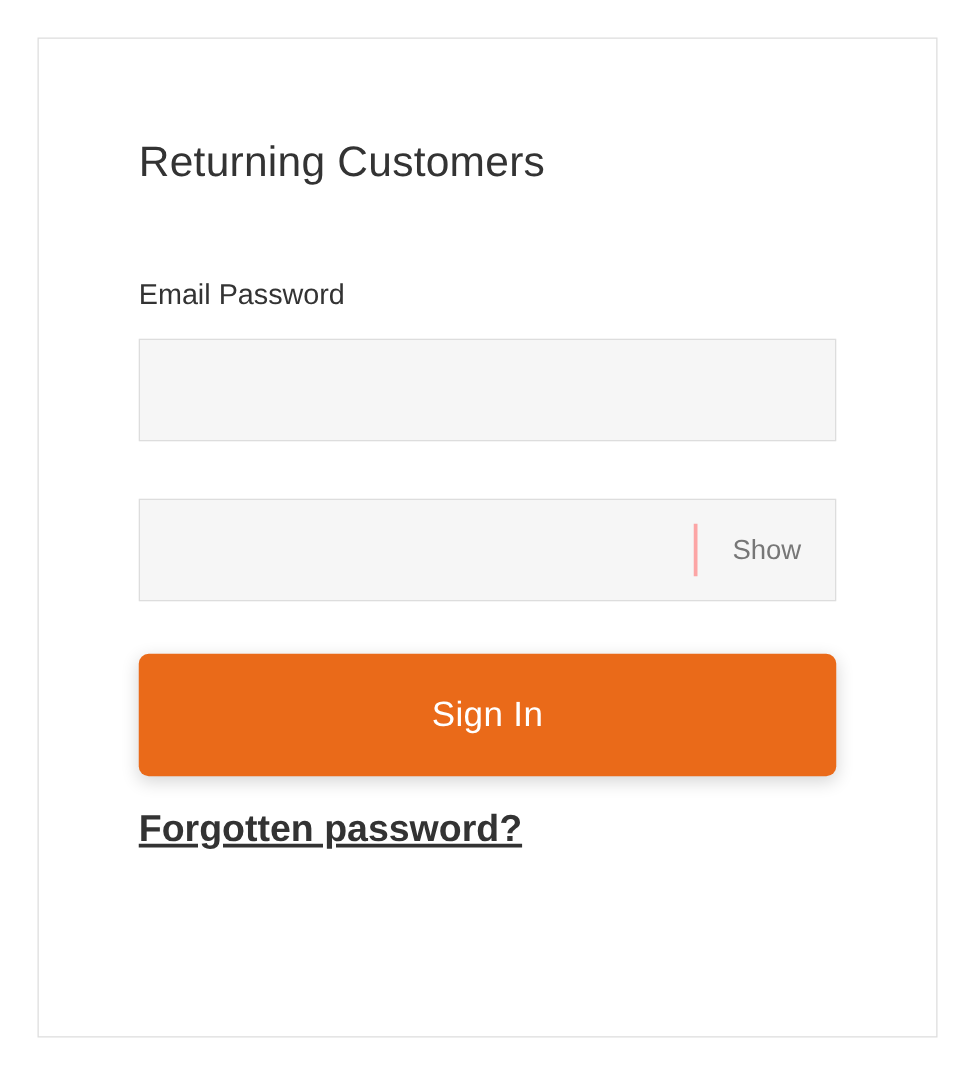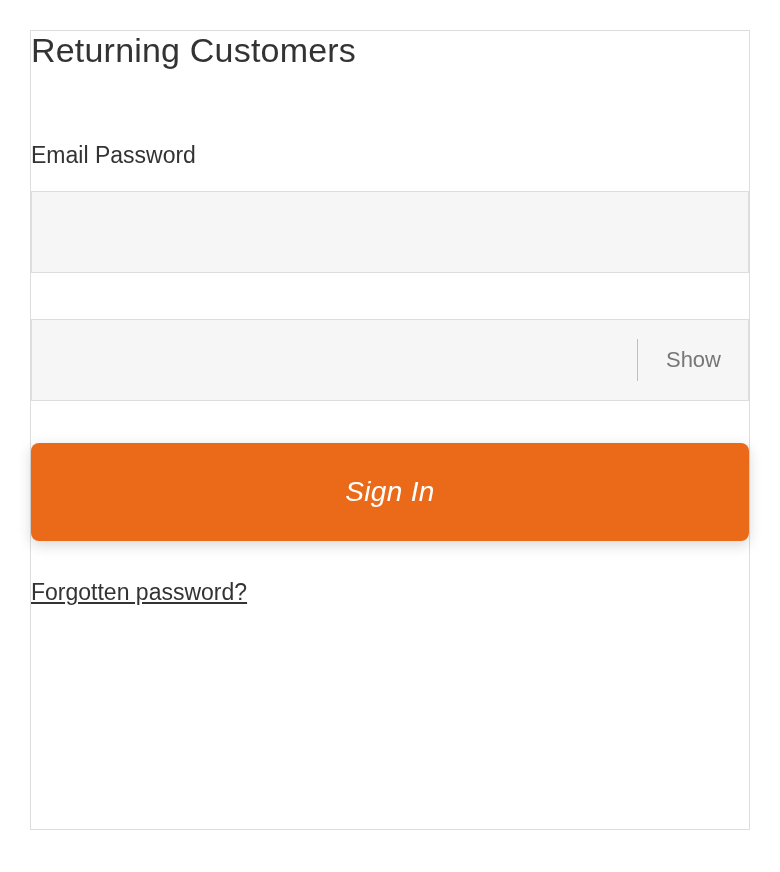--- a/index.html
+++ b/index.html
@@ -8,20 +8,21 @@
       padding: 0;
     }
     body {
       font-family: -apple-system, BlinkMacSystemFont, "Segoe UI", "Helvetica Neue", Arial, sans-serif;
       background: #fff;
       padding: 30px;
       width: 780px;
     }
     .panel {
       border: 1px solid #ddd;
+      padding: 80px;
       width: 720px;
       min-height: 800px;
     }
     .panel-heading {
       font-size: 34px;
       font-weight: 500;
       color: #333;
       margin-bottom: 72px;
       letter-spacing: 0.2px;
     }
@@ -53,21 +54,21 @@
       padding-right: 120px;
     }
     .show-btn {
       position: absolute;
       right: 0;
       top: 50%;
       transform: translateY(-50%);
       height: 42px;
       background: transparent;
       border: none;
-      border-left: 1px solid #fca5a5;
+      border-left: 3px solid #fca5a5;
       font-size: 22px;
       color: #777;
       font-weight: 400;
       padding: 0 28px;
       cursor: pointer;
       font-family: inherit;
       display: flex;
       align-items: center;
     }
     .signin-btn {
@@ -76,29 +77,29 @@
       background: #EA6A19;
       border: none;
       border-radius: 8px;
       color: #fff;
       font-size: 28px;
       font-weight: 400;
       cursor: pointer;
       font-family: inherit;
       box-shadow: 0 4px 14px rgba(0,0,0,0.16);
       margin-top: -4px;
-      margin-bottom: 38px;
+      margin-bottom: 26px;
       letter-spacing: 0.3px;
-      font-style: italic;
     }
     .forgotten-link {
-      font-size: 23px;
+      font-size: 30px;
       color: #333;
       text-decoration: underline;
       cursor: pointer;
+      font-weight: bold;
     }
   </style>
 </head>
 <body>
 
 <div class="panel">
   <h1 class="panel-heading">Returning Customers</h1>
 
   <div class="field">
     <label class="field-label">Email Password</label>

